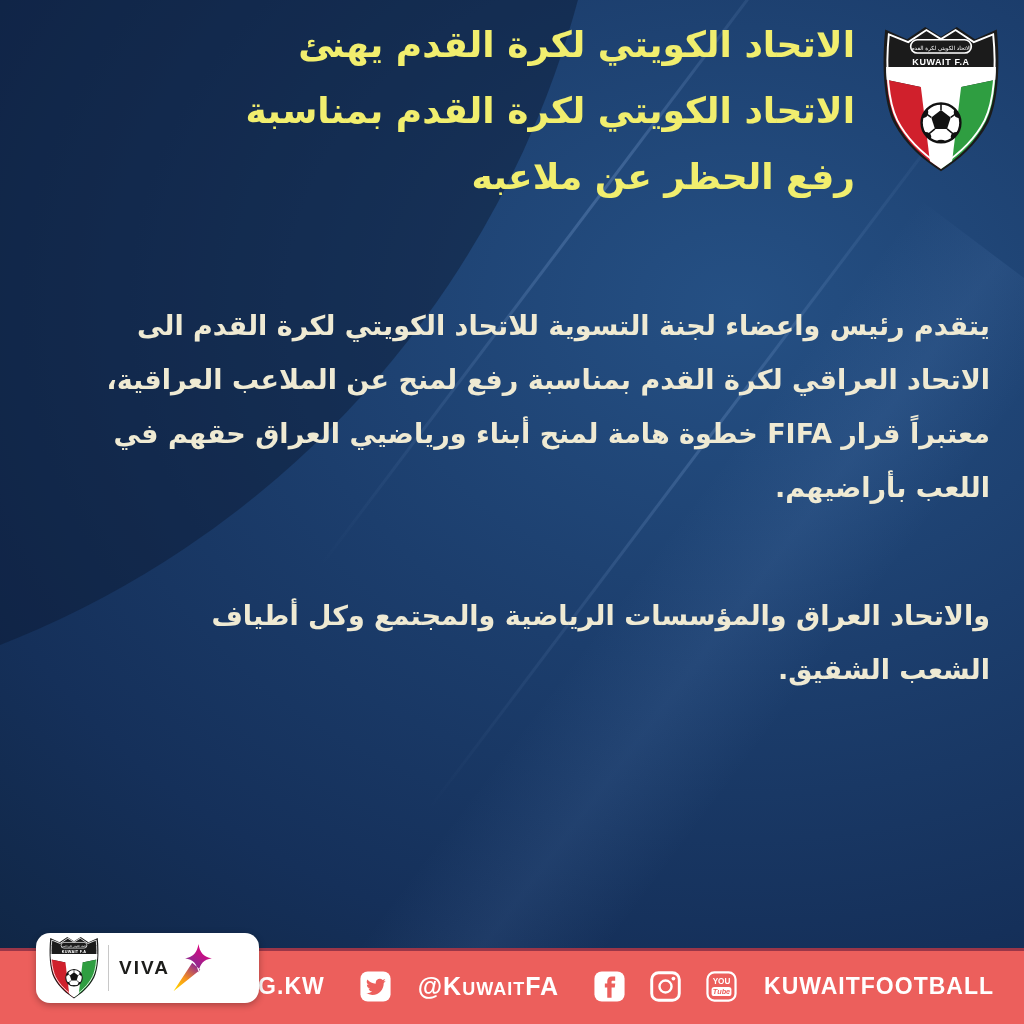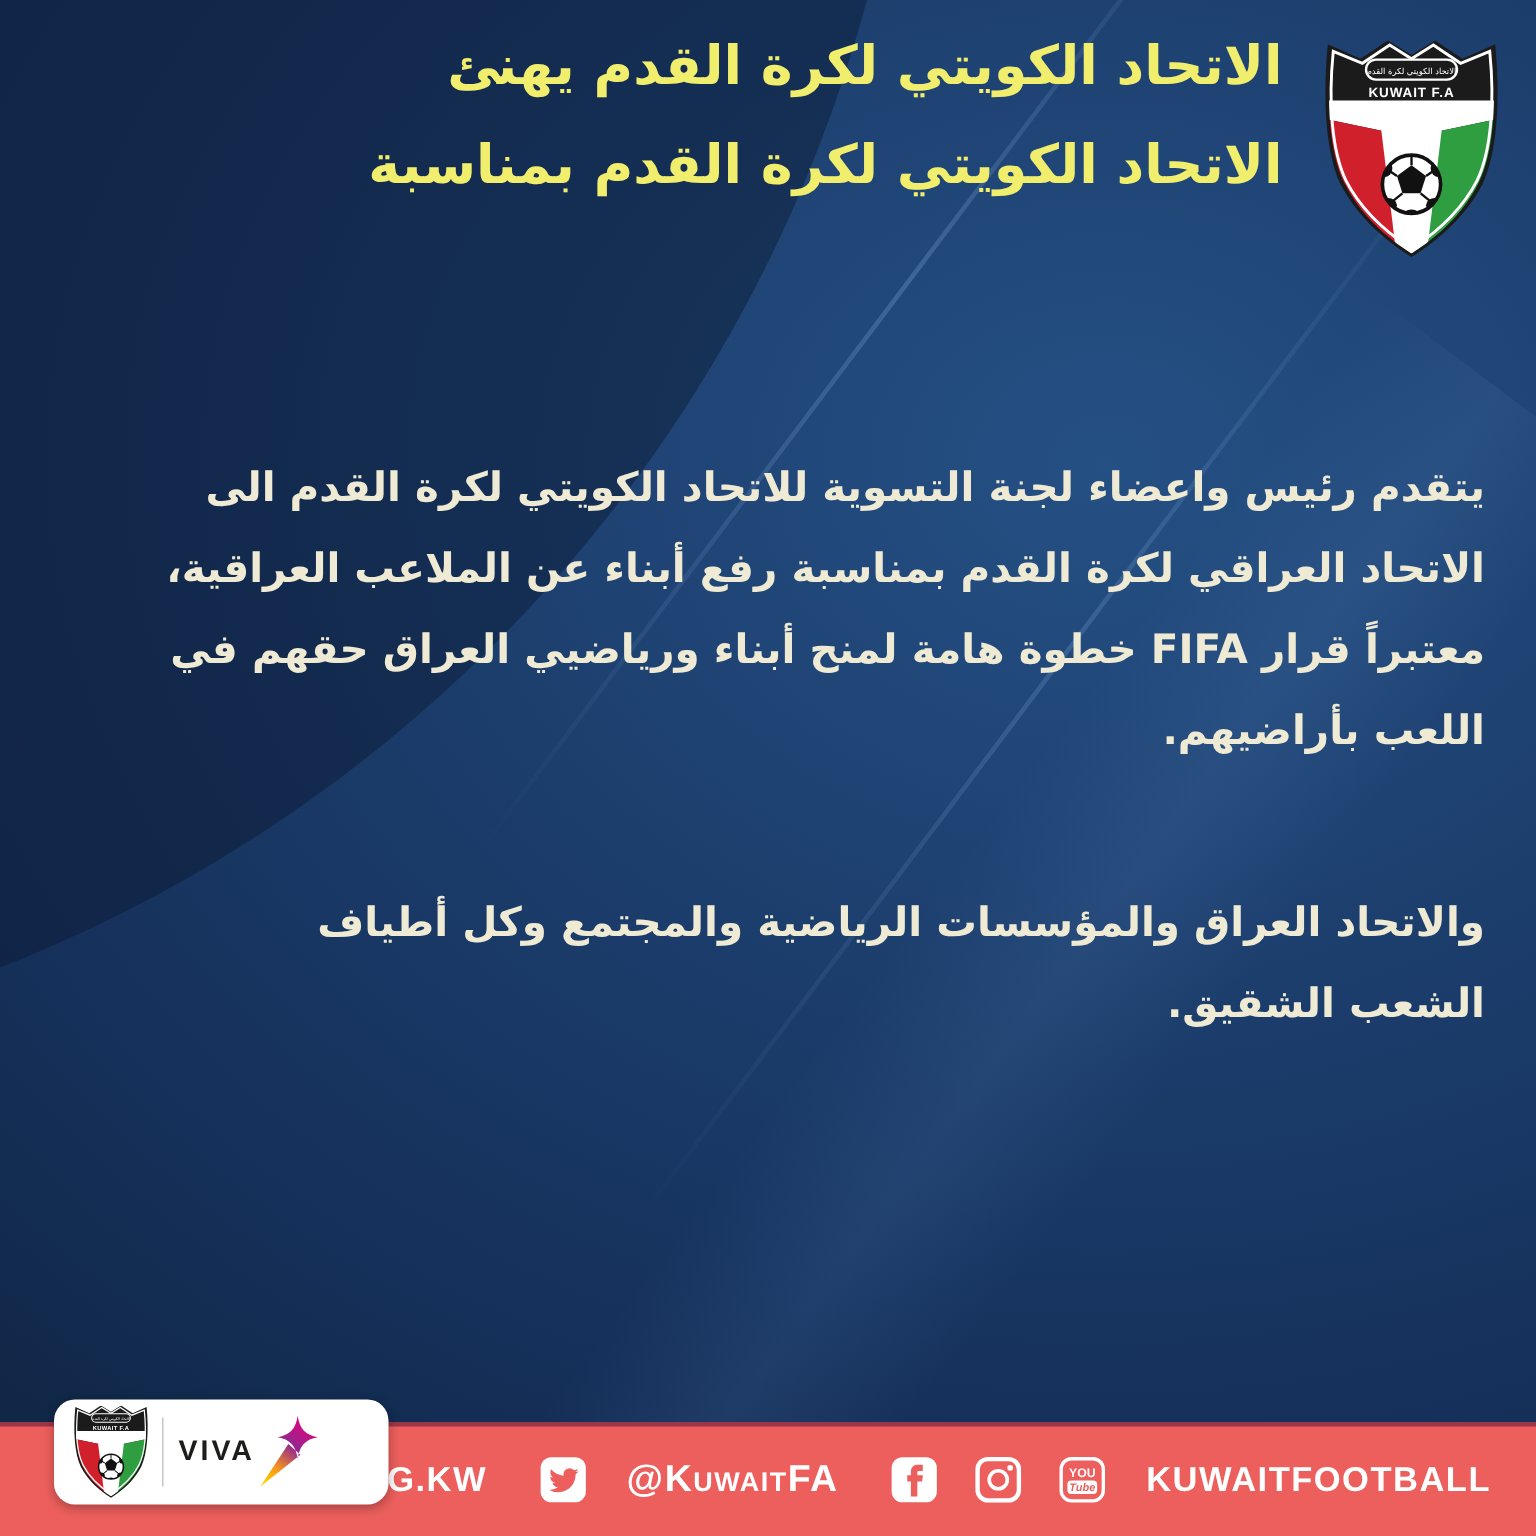--- a/index.html
+++ b/index.html
@@ -95,30 +95,31 @@
       <path d="M50 10 L38 2.5 L23 12.5 L7 6 C4.2 34 6.2 61 14 77 C23 94.5 37 106 50 114.5 C63 106 77 94.5 86 77 C93.8 61 95.8 34 93 6 L77 12.5 L62 2.5 Z" fill="none" stroke="#ffffff" stroke-width="1.6"></path>
     </symbol>
     <symbol id="viva-spark" viewBox="0 0 100 112">
       <path d="M60 2 C63 22 72 31 90 34 C72 37 63 46 60 66 C57 46 48 37 30 34 C48 31 57 22 60 2 Z M46 44 L4 108 L64 60 Z" fill="url(#spark-grad)"></path>
     </symbol>
   </svg>
 
   <div class="header" dir="rtl">
     <div>الاتحاد الكويتي لكرة القدم يهنئ</div>
     <div>الاتحاد الكويتي لكرة القدم بمناسبة</div>
+    <div>رفع الحظر عن ملاعبه</div>
   </div>
 
   <svg class="crest-large" viewBox="0 0 100 122">
     <use href="#kfa-crest"></use>
   </svg>
 
   <div class="body-text" dir="rtl">
     <div>
       <div>يتقدم رئيس واعضاء لجنة التسوية للاتحاد الكويتي لكرة القدم الى</div>
-      <div>الاتحاد العراقي لكرة القدم بمناسبة رفع أبناء عن الملاعب العراقية،</div>
+      <div>الاتحاد العراقي لكرة القدم بمناسبة رفع لمنح عن الملاعب العراقية،</div>
       <div>معتبراً قرار FIFA خطوة هامة لمنح أبناء ورياضيي العراق حقهم في</div>
       <div>اللعب بأراضيهم.</div>
     </div>
     <div class="para2">
       <div>والاتحاد العراق والمؤسسات الرياضية والمجتمع وكل أطياف</div>
       <div>الشعب الشقيق.</div>
     </div>
   </div>
 
   <div class="footer-bar"></div>

